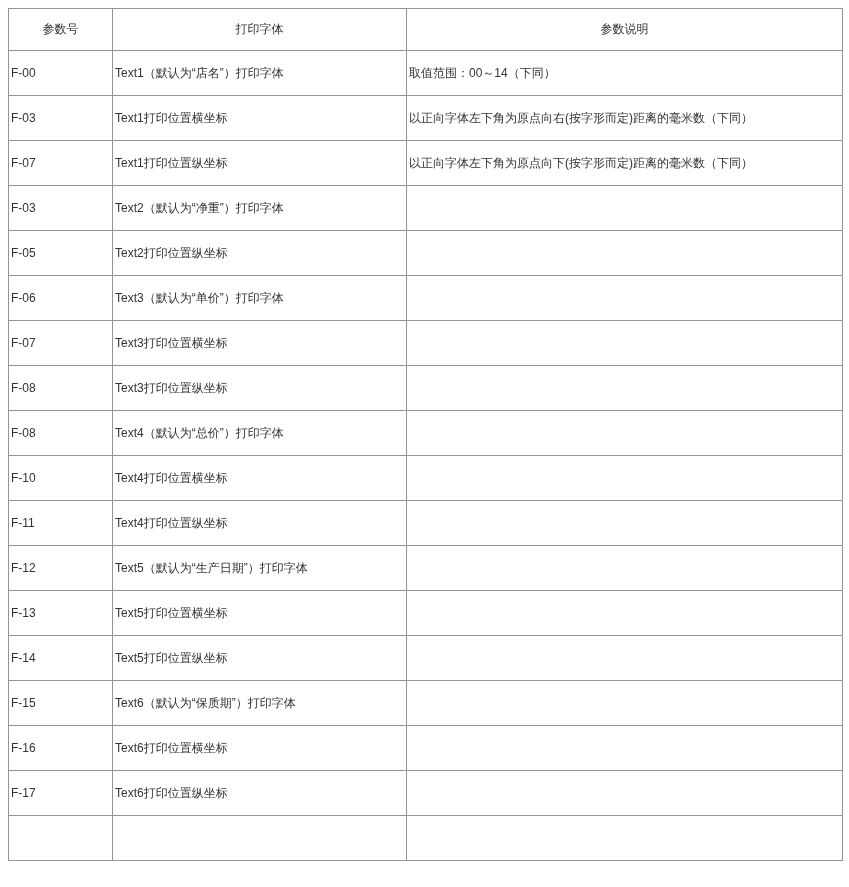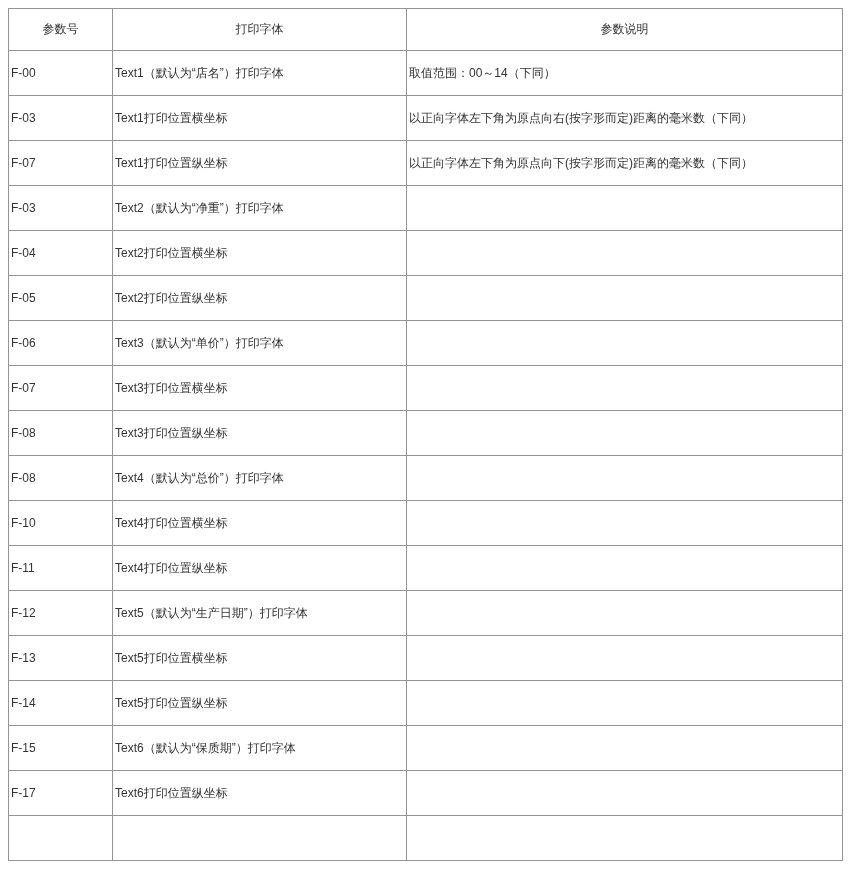--- a/index.html
+++ b/index.html
@@ -80,25 +80,20 @@
           <td>F-07</td>
           <td>Text1打印位置纵坐标</td>
           <td>以正向字体左下角为原点向下(按字形而定)距离的毫米数（下同）</td>
         </tr>
         <tr>
           <td>F-03</td>
           <td>Text2（默认为“净重”）打印字体</td>
           <td></td>
         </tr>
         <tr>
-          <td>F-04</td>
-          <td>Text2打印位置横坐标</td>
-          <td></td>
-        </tr>
-        <tr>
           <td>F-05</td>
           <td>Text2打印位置纵坐标</td>
           <td></td>
         </tr>
         <tr>
           <td>F-06</td>
           <td>Text3（默认为“单价”）打印字体</td>
           <td></td>
         </tr>
         <tr>
@@ -140,20 +135,25 @@
           <td>F-14</td>
           <td>Text5打印位置纵坐标</td>
           <td></td>
         </tr>
         <tr>
           <td>F-15</td>
           <td>Text6（默认为“保质期”）打印字体</td>
           <td></td>
         </tr>
         <tr>
+          <td>F-16</td>
+          <td>Text6打印位置横坐标</td>
+          <td></td>
+        </tr>
+        <tr>
           <td>F-17</td>
           <td>Text6打印位置纵坐标</td>
           <td></td>
         </tr>
         <tr class="partial">
           <td></td>
           <td></td>
           <td></td>
         </tr>
       </tbody>

